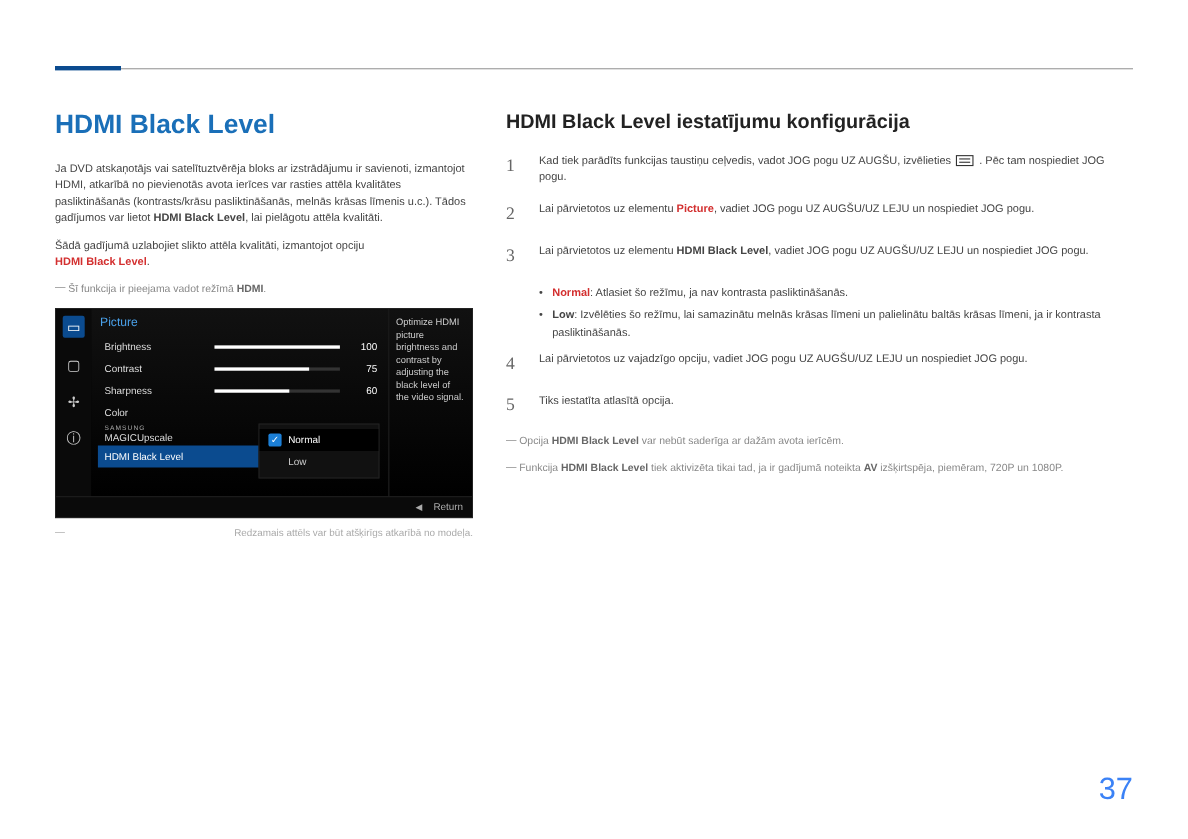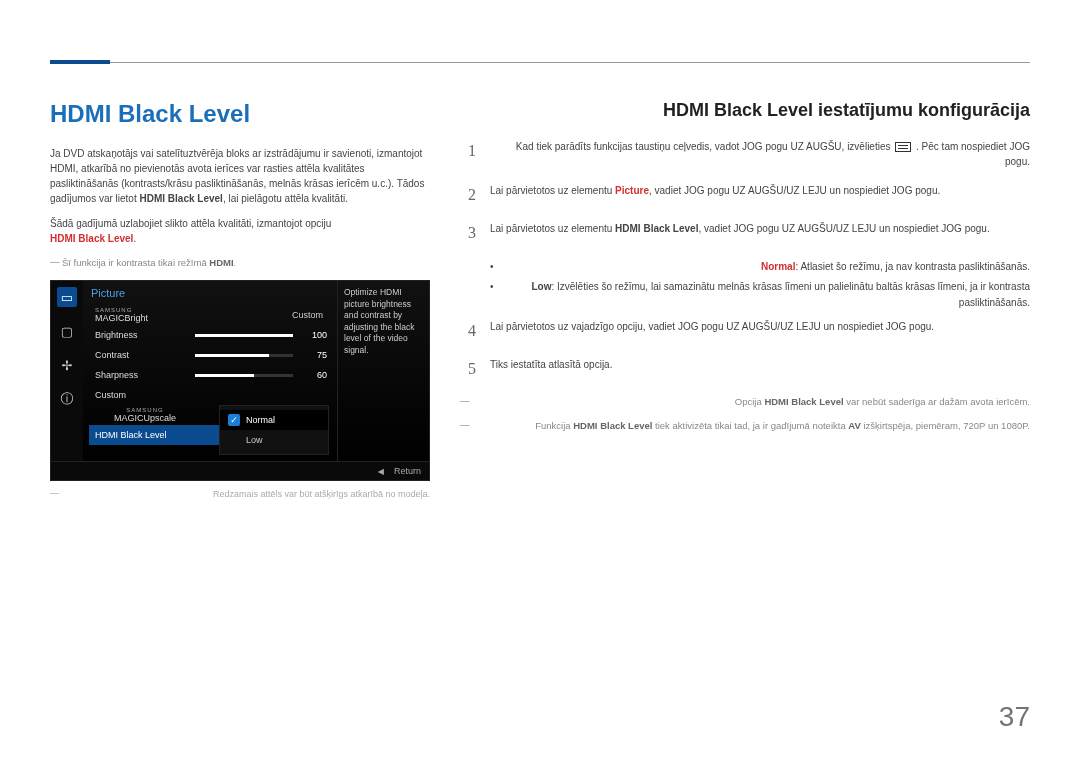--- a/index.html
+++ b/index.html
@@ -26,21 +26,21 @@
     width: 60px;
     height: 4px;
     background: #0b4b8f;
   }
   .page {
     display: flex;
     padding: 100px 50px 0 50px;
     gap: 30px;
   }
   .col-left { width: 380px; }
-  .col-right { flex: 1; text-align: right; }
+  .col-right { flex: 1; }
   h1.title {
     color: #1a6fb8;
     font-size: 24px;
     font-weight: bold;
     margin-bottom: 18px;
   }
   h2.subtitle {
     color: #222;
     font-size: 18px;
     font-weight: bold;
@@ -158,23 +158,23 @@
     height:20px; padding:0 8px;
     font-size:9px; color:#ccc; gap:6px;
   }
   .osd-sub-row.sel { background:#000; color:#fff; }
   .check {
     width:12px; height:12px;
     background:#1c7fd6;
     display:flex; align-items:center; justify-content:center;
     color:#fff; font-size:9px; border-radius:2px;
   }
-  .osd-submain { display:flex;text-align:center; }
+  .osd-submain { display:flex; }
   .osd-help {
-    width: 92px;
+    width: 76px;
     font-size: 8.5px;
     color: #ccc;
     line-height: 1.35;
     padding: 6px 6px;
     background: linear-gradient(#111,#000);
     border-left:1px solid #222;
   }
   .osd-footer {
     display:flex; justify-content:flex-end; align-items:center;
     gap:10px;
@@ -233,64 +233,60 @@
     position: absolute; left: 0; top: 0;
     color: #444;
   }
   .bullet .red { color: #d32f2f; font-weight: bold; }
   .bullet .bold { font-weight: bold; }
   .page-num {
     position: absolute;
     bottom: 30px;
     right: 50px;
     font-size: 28px;
-    color: #737373;
+    color: #3b82f6;
     font-weight: 300;
     text-align: center;
   }
 </style>
 </head>
 <body>
 
 <div class="top-rule"></div>
 <div class="top-accent"></div>
 
 <div class="page">
 
   <div class="col-left">
     <h1 class="title">HDMI Black Level</h1>
 
     <p class="para">
-      <span>Ja DVD atskaņotājs vai satelītuztvērēja bloks ar izstrādājumu ir savienoti, izmantojot HDMI, atkarībā no pievienotās avota ierīces var rasties attēla kvalitātes pasliktināšanās (kontrasts/krāsu pasliktināšanās, melnās krāsas ierīcēm u.c.). Tādos gadījumos var lietot </span><span class="bold">HDMI Black Level</span><span>, lai pielāgotu attēla kvalitāti.</span>
+      <span>Ja DVD atskaņotājs vai satelītuztvērēja bloks ar izstrādājumu ir savienoti, izmantojot HDMI, atkarībā no pievienotās avota ierīces var rasties attēla kvalitātes pasliktināšanās (kontrasts/krāsu pasliktināšanās, melnās krāsas līmenis u.c.). Tādos gadījumos var lietot </span><span class="bold">HDMI Black Level</span><span>, lai pielāgotu attēla kvalitāti.</span>
     </p>
 
     <p class="para">
       <span>Šādā gadījumā uzlabojiet slikto attēla kvalitāti, izmantojot opciju </span><br>
       <span class="red">HDMI Black Level</span><span>.</span>
     </p>
 
     <p class="dash-note">
-      <span>Šī funkcija ir kontrasta tikai režīmā </span><span class="bold">HDMI</span><span>.</span>
+      <span>Šī funkcija ir pieejama vadot režīmā </span><span class="bold">HDMI</span><span>.</span>
     </p>
 
     <div class="osd">
       <div class="osd-body">
         <div class="osd-icons">
           <div class="osd-icon active">▭</div>
           <div class="osd-icon">▢</div>
           <div class="osd-icon">✢</div>
           <div class="osd-icon">ⓘ</div>
         </div>
         <div class="osd-main">
           <div class="osd-title">Picture</div>
 
-          <div class="osd-row">
-            <span class="osd-label"><span class="tiny">SAMSUNG</span><span>MAGIC</span><span>Bright</span></span>
-            <span class="osd-text-val">Custom</span>
-          </div>
 
           <div class="osd-row">
             <span class="osd-label">Brightness</span>
             <span class="osd-bar">
                 <span class="osd-bar-fill" style="width:100%"></span>
               </span>
             <span class="osd-val">100</span>
           </div>
 
           <div class="osd-row">
@@ -303,21 +299,21 @@
 
           <div class="osd-row">
             <span class="osd-label">Sharpness</span>
             <span class="osd-bar">
                 <span class="osd-bar-fill" style="width:60%"></span>
               </span>
             <span class="osd-val">60</span>
           </div>
 
           <div class="osd-row">
-            <span class="osd-label">Custom</span>
+            <span class="osd-label">Color</span>
           </div>
 
           <div class="osd-submain">
             <div style="flex:1">
               <div class="osd-row">
                 <span class="osd-label"><span class="tiny">SAMSUNG</span><span>MAGIC</span><span>Upscale</span></span>
               </div>
               <div class="osd-row selected">
                 <span class="osd-label" style="width:auto">HDMI Black Level</span>
               </div>

